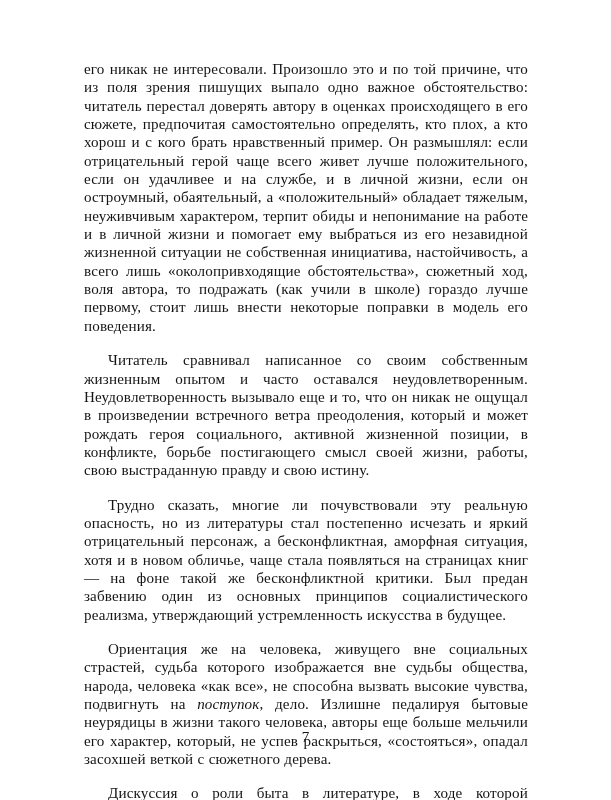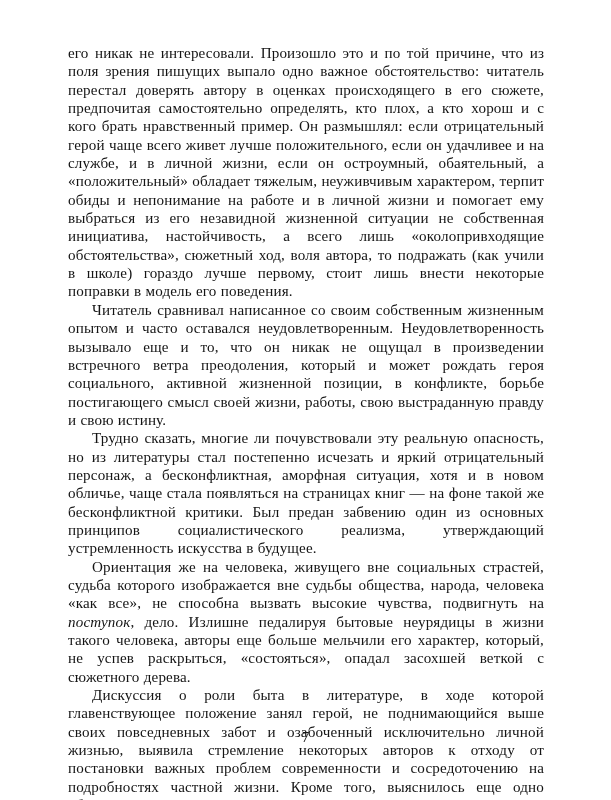--- a/index.html
+++ b/index.html
@@ -16,21 +16,21 @@
     font-family: "Liberation Serif", "DejaVu Serif", serif;
     color: #141414;
   }
   .text-block {
     position: absolute;
     left: 68px;
     top: 44px;
     width: 476px;
   }
   .para {
-    margin: 0;
+    margin: 16px;
     text-indent: 24px;
     text-align: justify;
     font-size: 15.1px;
     line-height: 18.35px;
     letter-spacing: 0.01em;
     word-spacing: 0.02em;
     -webkit-font-smoothing: none;
     text-rendering: optimizeLegibility;
     hyphens: manual;
   }

